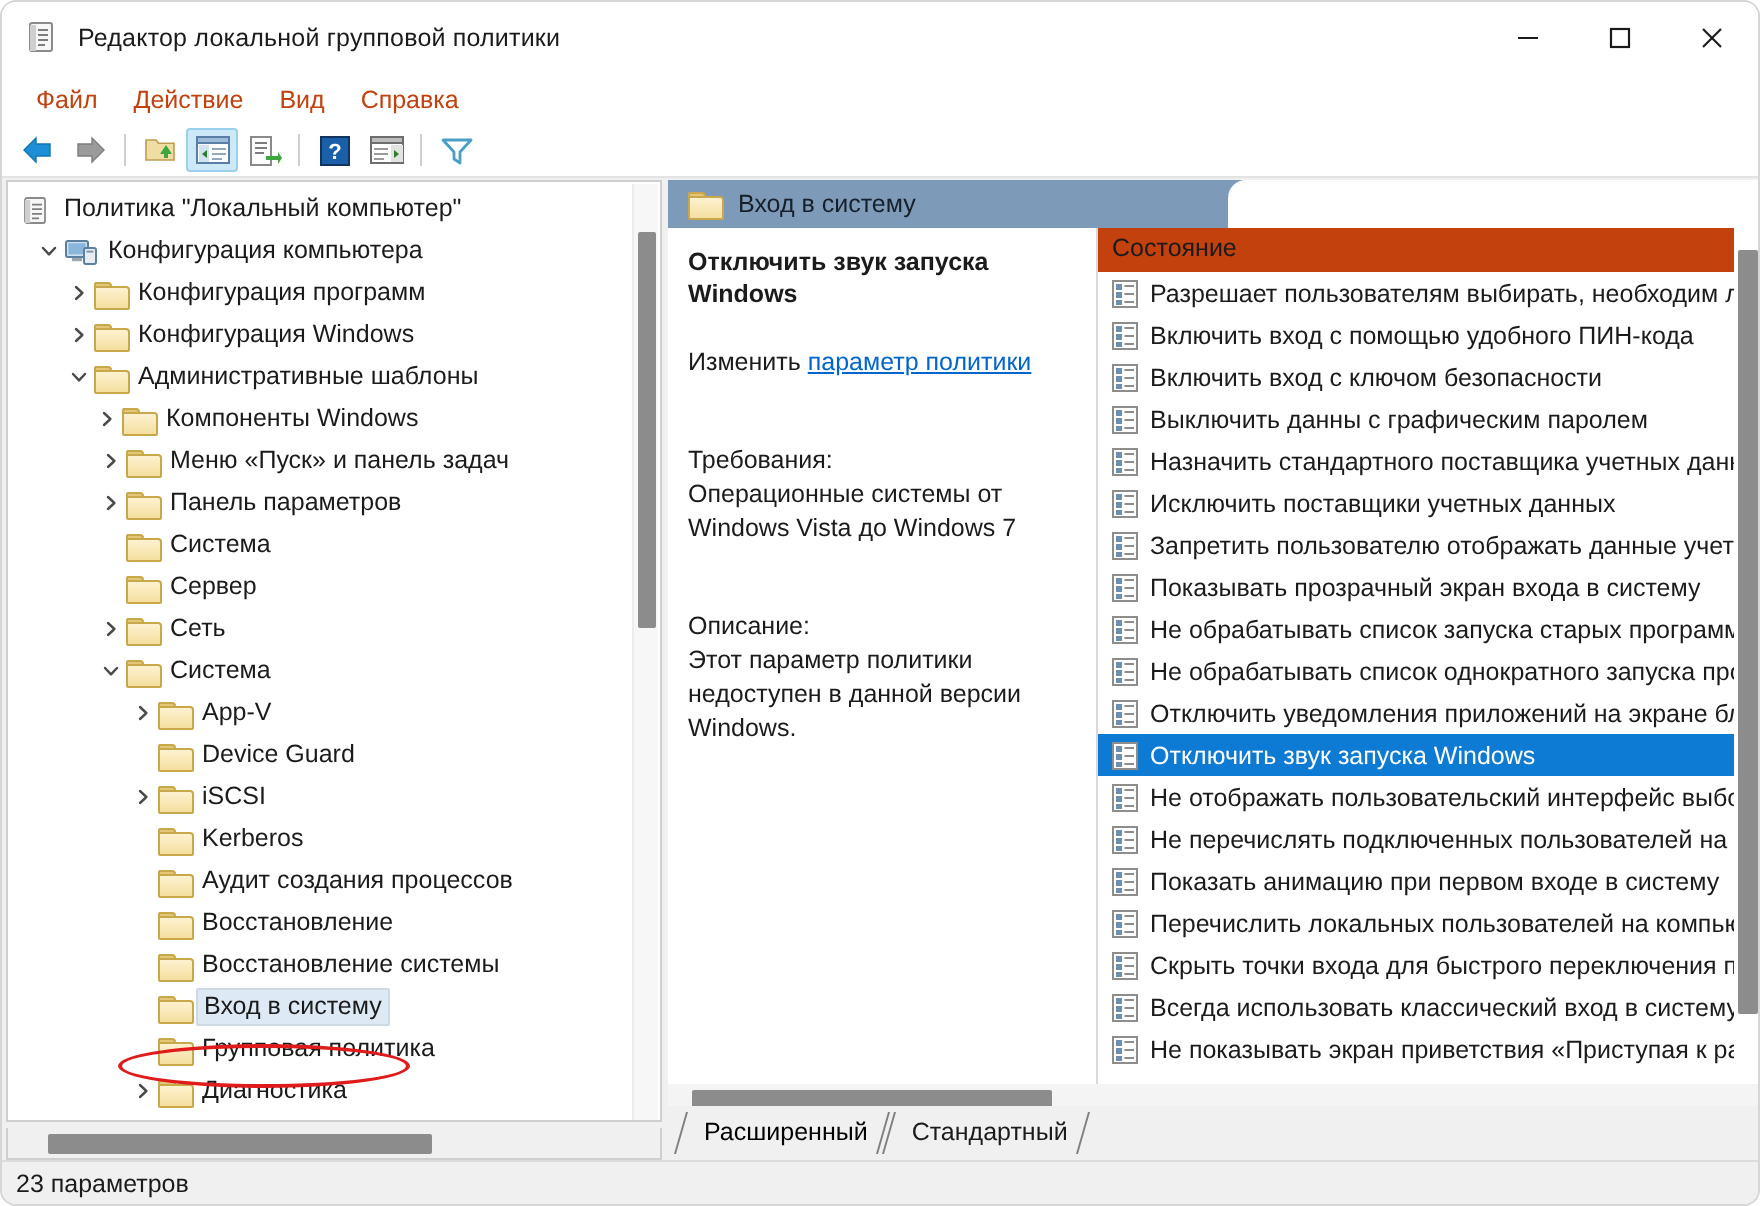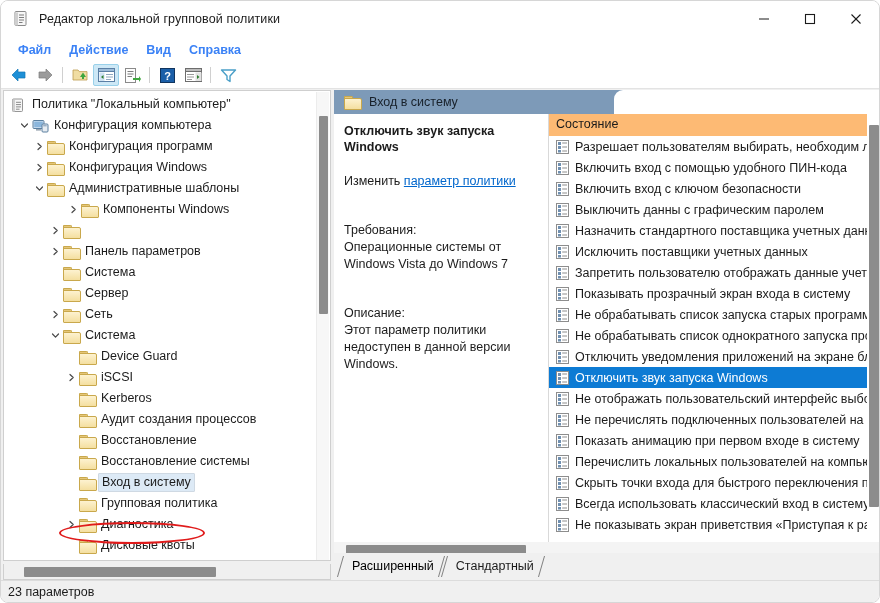--- a/index.html
+++ b/index.html
@@ -52,24 +52,23 @@
   
   .menubar {
     height: 25px;
     display: flex;
     align-items: center;
     padding-left: 8px;
     background: #ffffff;
   }
   .menu-item {
     font-size: 12.5px;
-    color: #3b82f6;
+    color: #c2410c;
     padding: 2px 9px;
     white-space: nowrap;
-    font-weight: bold;
   }
 
   
   .toolbar {
     height: 27px;
     display: flex;
     align-items: center;
     padding-left: 5px;
     background: #ffffff;
     border-bottom: 1px solid #e3e3e3;
@@ -264,21 +263,21 @@
     height: 443px;
     background: #ffffff;
     position: relative;
     overflow: hidden;
   }
   .list-head {
     height: 22px;
     font-size: 12.5px;
     color: #1b1b1b;
     padding: 3px 0 0 7px;
-    background: #fdba74;
+    background: #c2410c;
     white-space: nowrap;
   }
   .list-rows { position: relative; }
   .list-row {
     height: 21px;
     display: flex;
     align-items: center;
     padding-left: 7px;
     font-size: 12.5px;
     color: #1b1b1b;
@@ -563,41 +562,42 @@
                 <svg width="9" height="9" viewBox="0 0 9 9">
                   <path d="M1.5 3 L4.5 6.2 L7.5 3" fill="none" stroke="#4a4a4a" stroke-width="1.2" stroke-linecap="round" stroke-linejoin="round"></path>
                 </svg>
               </div>
             <div class="tree-icon">
                 <div class="folder"></div>
               </div>
             <div class="tree-label">Административные шаблоны</div>
           </div>
 
-          <div class="tree-row" style="padding-left:61px;">
+          <div class="tree-row" style="padding-left:41px;">
             <div class="chev">
                 <svg width="9" height="9" viewBox="0 0 9 9">
                   <path d="M3 1.5 L6.2 4.5 L3 7.5" fill="none" stroke="#4a4a4a" stroke-width="1.2" stroke-linecap="round" stroke-linejoin="round"></path>
                 </svg>
               </div>
             <div class="tree-icon">
                 <div class="folder"></div>
               </div>
             <div class="tree-label">Компоненты Windows</div>
           </div>
 
           <div class="tree-row" style="padding-left:43px;">
             <div class="chev">
                 <svg width="9" height="9" viewBox="0 0 9 9">
                   <path d="M3 1.5 L6.2 4.5 L3 7.5" fill="none" stroke="#4a4a4a" stroke-width="1.2" stroke-linecap="round" stroke-linejoin="round"></path>
                 </svg>
               </div>
             <div class="tree-icon">
                 <div class="folder"></div>
               </div>
+            <div class="tree-label">Меню «Пуск» и панель задач</div>
           </div>
 
           <div class="tree-row" style="padding-left:43px;">
             <div class="chev">
                 <svg width="9" height="9" viewBox="0 0 9 9">
                   <path d="M3 1.5 L6.2 4.5 L3 7.5" fill="none" stroke="#4a4a4a" stroke-width="1.2" stroke-linecap="round" stroke-linejoin="round"></path>
                 </svg>
               </div>
             <div class="tree-icon">
                 <div class="folder"></div>
@@ -638,20 +638,31 @@
                 <svg width="9" height="9" viewBox="0 0 9 9">
                   <path d="M1.5 3 L4.5 6.2 L7.5 3" fill="none" stroke="#4a4a4a" stroke-width="1.2" stroke-linecap="round" stroke-linejoin="round"></path>
                 </svg>
               </div>
             <div class="tree-icon">
                 <div class="folder"></div>
               </div>
             <div class="tree-label">Система</div>
           </div>
 
+          <div class="tree-row" style="padding-left:59px;">
+            <div class="chev">
+                <svg width="9" height="9" viewBox="0 0 9 9">
+                  <path d="M3 1.5 L6.2 4.5 L3 7.5" fill="none" stroke="#4a4a4a" stroke-width="1.2" stroke-linecap="round" stroke-linejoin="round"></path>
+                </svg>
+              </div>
+            <div class="tree-icon">
+                <div class="folder"></div>
+              </div>
+            <div class="tree-label">App-V</div>
+          </div>
 
           <div class="tree-row" style="padding-left:59px;">
             <div class="chev"></div>
             <div class="tree-icon">
                 <div class="folder"></div>
               </div>
             <div class="tree-label">Device Guard</div>
           </div>
 
           <div class="tree-row" style="padding-left:59px;">

